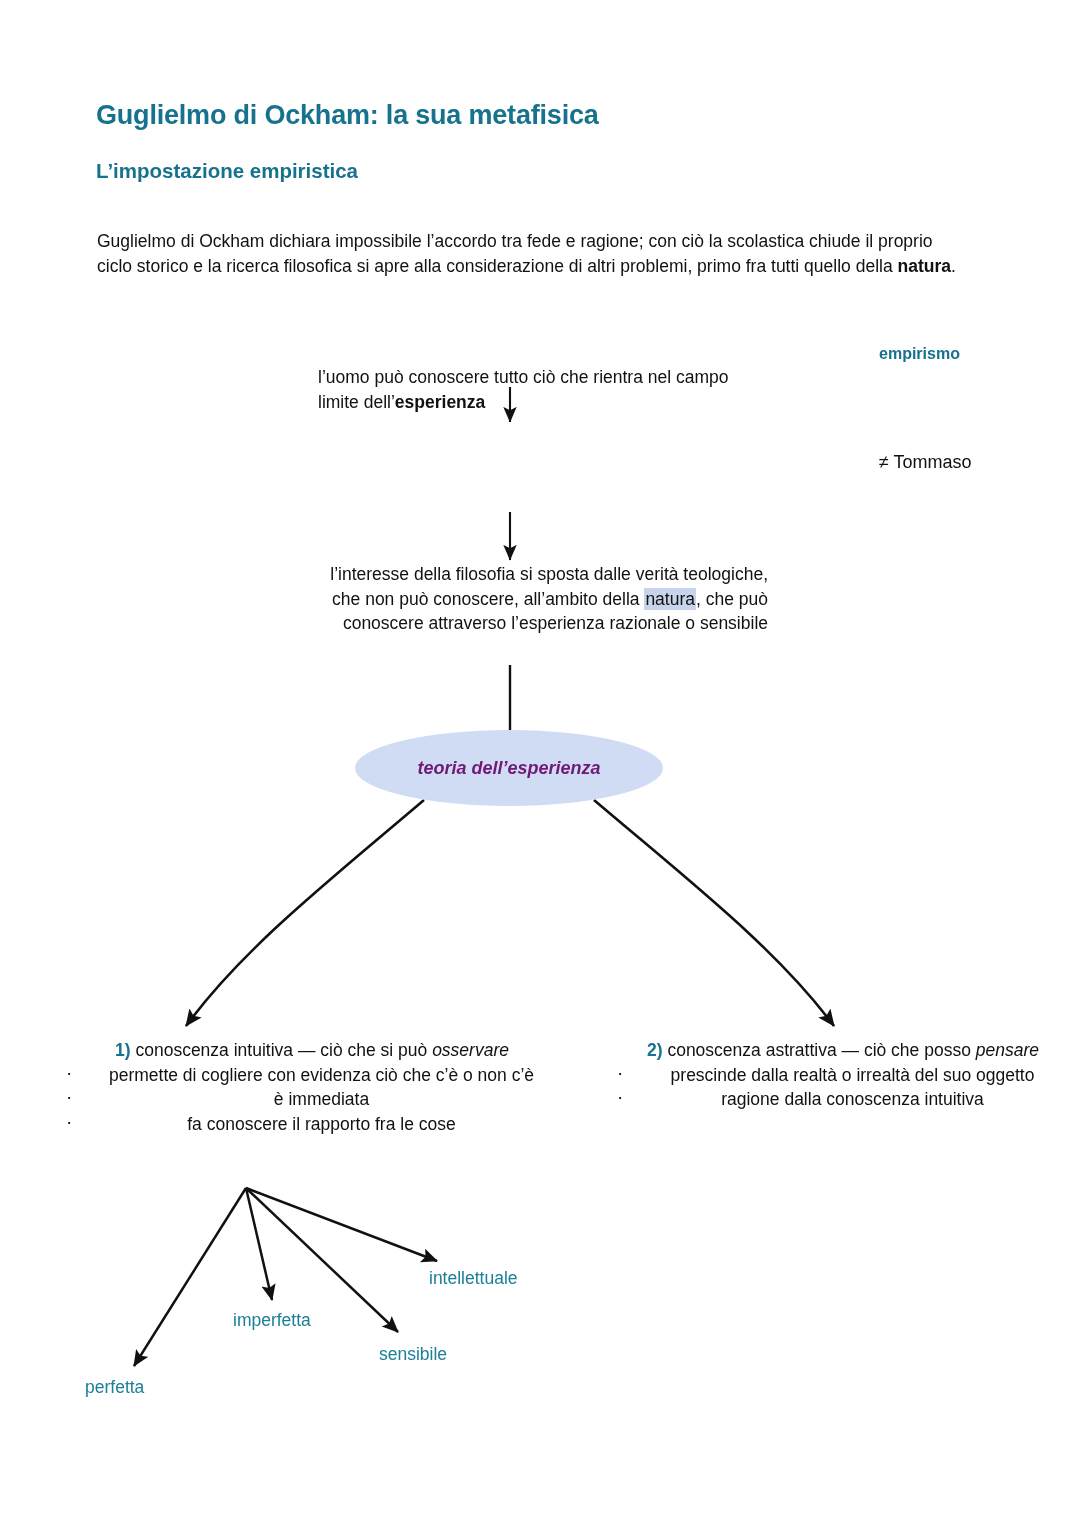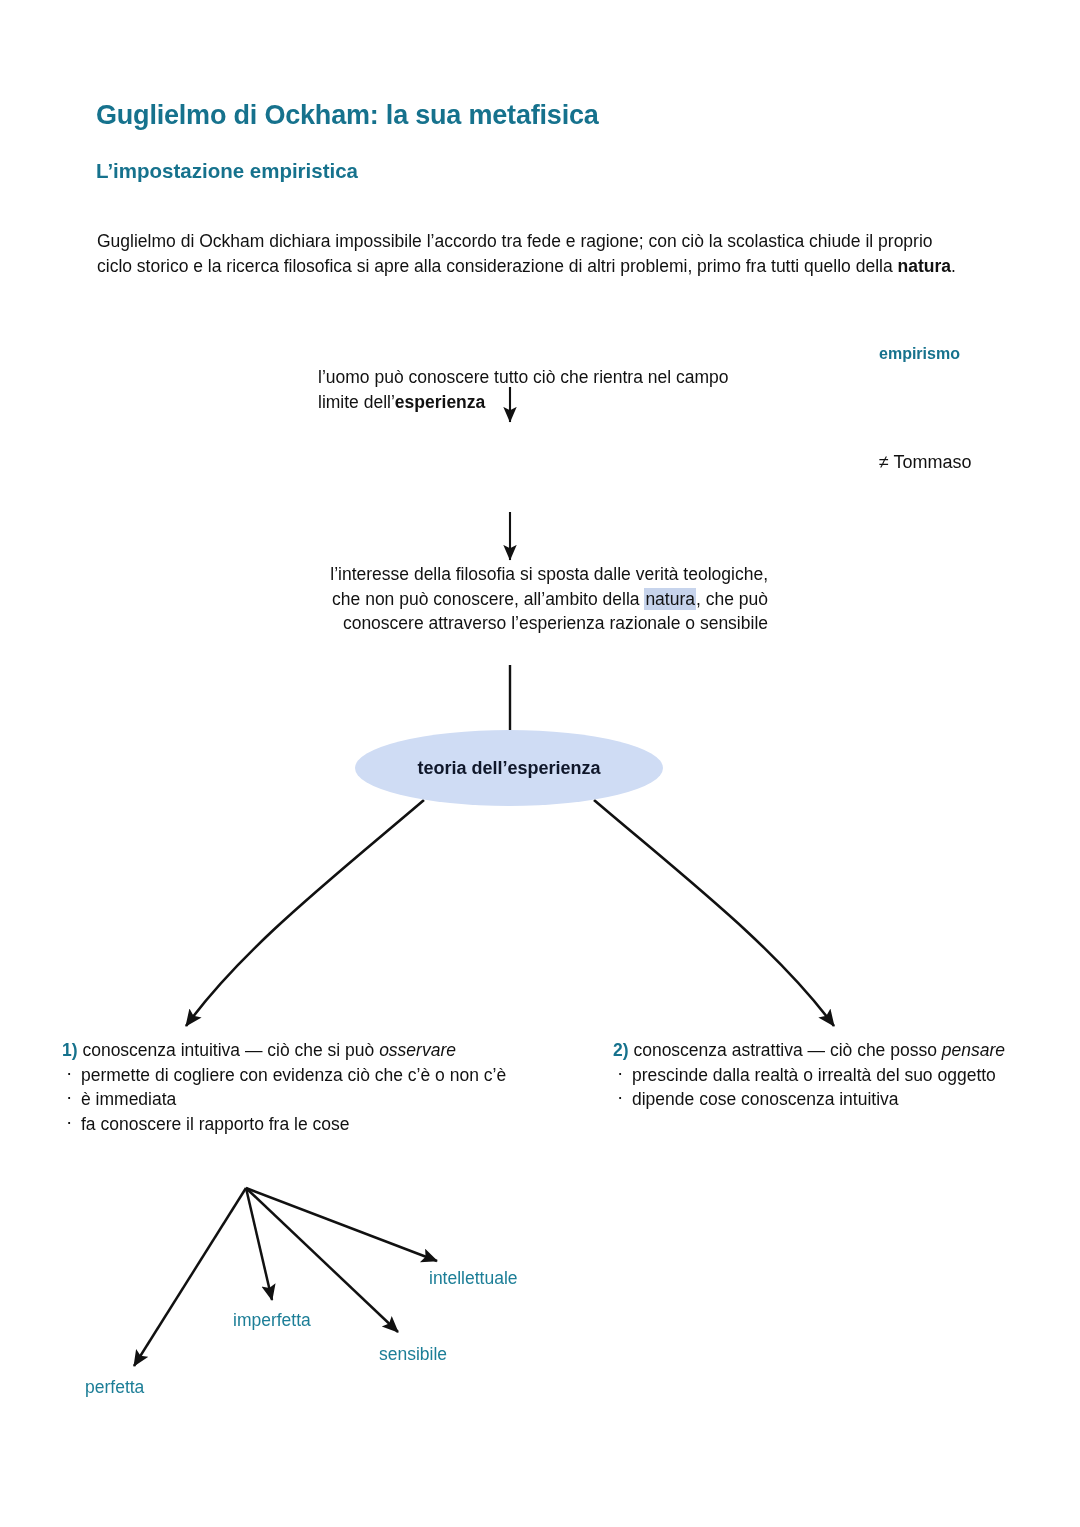--- a/index.html
+++ b/index.html
@@ -92,25 +92,26 @@
     width: 308px; height: 76px;
     background: #cfdcf4;
     border-radius: 50%;
     display: flex;
     align-items: center;
     justify-content: center;
   }
   #ellipse-label {
     font-size: 18px;
     font-weight: bold;
-    color: #0f172a;
-  }
-
-  
-  .branch { font-size: 17.5px; line-height: 24.5px; color: #111111; }
+    font-style: italic;
+    color: #701a75;
+  }
+
+  
+  .branch { font-size: 17.5px; line-height: 24.5px; color: #111111; text-align: center; }
   #branch-1 { left: 62px; top: 1038px; width: 500px; }
   #branch-2 { left: 613px; top: 1038px; width: 460px; }
   .branch-num { font-weight: bold; color: #16728d; }
   .branch-em { font-style: italic; }
   .branch-list {
     list-style: none;
     margin: 0;
     padding: 0;
   }
   .branch-list li {
@@ -193,21 +194,21 @@
       <li>permette di cogliere con evidenza ciò che c’è o non c’è</li>
       <li>è immediata</li>
       <li>fa conoscere il rapporto fra le cose</li>
     </ul>
   </div>
 
   <div class="abs branch" id="branch-2">
     <div><span class="branch-num">2)</span><span> conoscenza astrattiva — ciò che posso </span><span class="branch-em">pensare</span></div>
     <ul class="branch-list">
       <li>prescinde dalla realtà o irrealtà del suo oggetto</li>
-      <li>dipende cose conoscenza intuitiva</li>
+      <li>ragione dalla conoscenza intuitiva</li>
     </ul>
   </div>
 
   <div class="abs leaf-label" id="leaf-perfetta">perfetta</div>
   <div class="abs leaf-label" id="leaf-imperfetta">imperfetta</div>
   <div class="abs leaf-label" id="leaf-sensibile">sensibile</div>
   <div class="abs leaf-label" id="leaf-intellettuale">intellettuale</div>
 
 </div>
 

